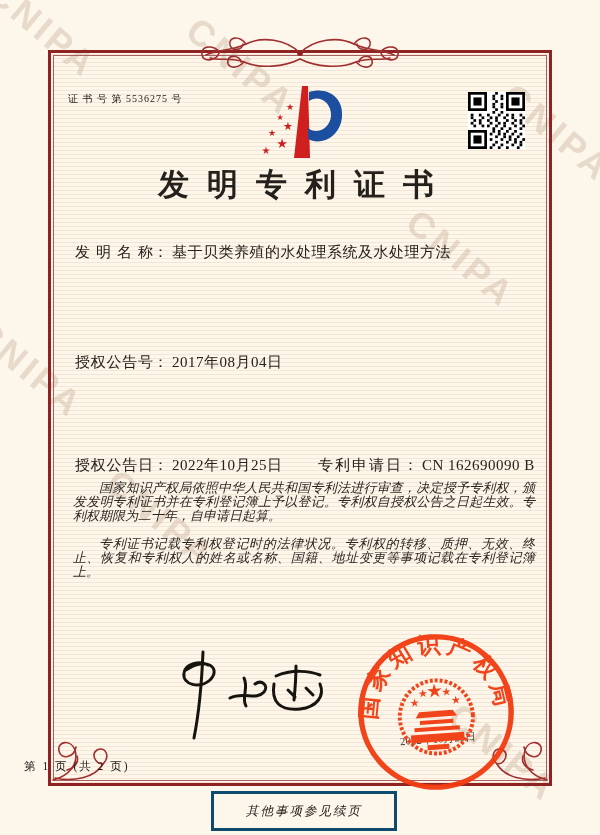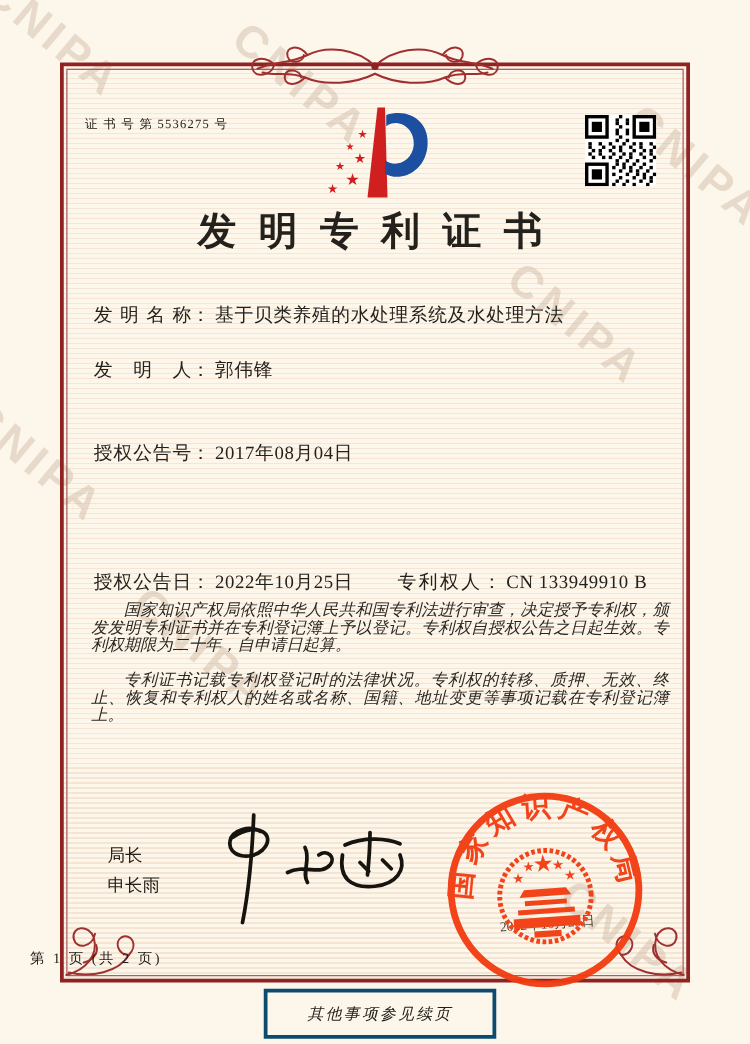--- a/index.html
+++ b/index.html
@@ -212,38 +212,31 @@
         <rect x="0" y="14" width="7" height="7" fill="#000"></rect>
         <rect x="1" y="15" width="5" height="5" fill="#fff"></rect>
         <rect x="2" y="16" width="3" height="3" fill="#000"></rect>
       </svg>
 
     <div class="title">发明专利证书</div>
 
     <div class="frow" style="top:243px;">
       <span class="flabel">发明名称</span><span class="fcolon">：</span><span class="fvalue">基于贝类养殖的水处理系统及水处理方法</span>
     </div>
-    <div class="frow" style="top:287px;">
-      <span class="flabel">发明人</span><span class="fcolon">：</span><span class="fvalue">郭伟锋</span>
-    </div>
     <div class="frow" style="top:353px;">
       <span class="flabel">授权公告号</span><span class="fcolon">：</span><span class="fvalue">2017年08月04日</span>
     </div>
     <div class="frow" style="top:456px;">
       <span class="flabel">授权公告日</span><span class="fcolon">：</span><span class="fvalue">2022年10月25日</span>
-      <span class="fpair2"><span style="letter-spacing:2px;">专利权人</span><span class="fcolon">：</span><span class="fvalue">CN 133949910 B</span></span>
+      <span class="fpair2"><span style="letter-spacing:2px;">专利申请日</span><span class="fcolon">：</span><span class="fvalue">CN 162690090 B</span></span>
     </div>
 
     <div class="para" style="top:481px;">国家知识产权局依照中华人民共和国专利法进行审查，决定授予专利权，颁发发明专利证书并在专利登记簿上予以登记。专利权自授权公告之日起生效。专利权期限为二十年，自申请日起算。</div>
     <div class="para" style="top:537px;">专利证书记载专利权登记时的法律状况。专利权的转移、质押、无效、终止、恢复和专利权人的姓名或名称、国籍、地址变更等事项记载在专利登记簿上。</div>
 
-    <div class="sig-block">
-      <div>局长</div>
-      <div>申长雨</div>
-    </div>
 
     <svg class="sig-svg" width="175" height="98" viewBox="0 0 175 98">
       <g stroke="#16140f" stroke-width="3" fill="none" stroke-linecap="round" stroke-linejoin="round">
         <path d="M28,22 C48,8 64,20 52,32 C42,41 24,37 26,25 C27,16 42,12 50,17"></path>
         <path d="M45,4 C44,28 42,60 36,90"></path>
         <path d="M86,30 C91,40 83,50 88,58"></path>
         <path d="M72,50 C86,43 98,53 106,44 C111,38 104,31 97,36"></path>
         <path d="M118,28 C134,21 152,23 162,27"></path>
         <path d="M138,18 C138,30 137,42 136,52"></path>
         <path d="M116,36 C113,54 122,63 142,61 C159,59 167,48 162,36"></path>

